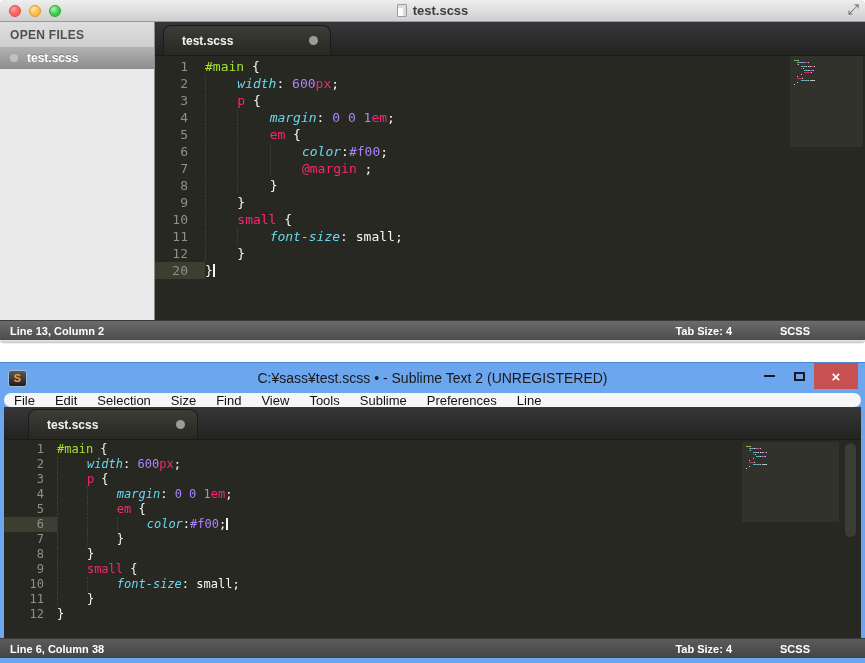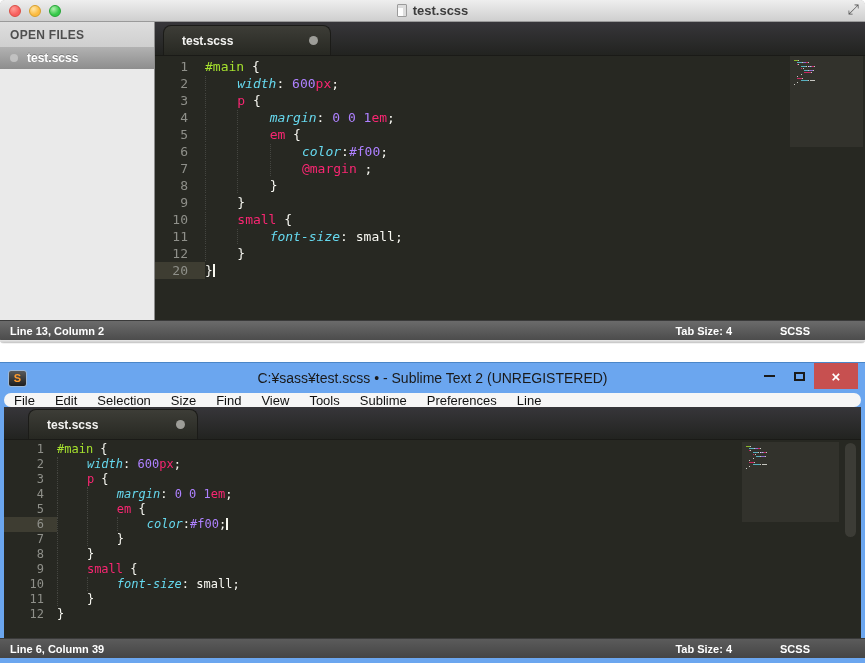--- a/index.html
+++ b/index.html
@@ -320,20 +320,20 @@
         <div class="line"><span class="gutter cur">6</span><span class="codetext"><span class="ind">    </span><span class="ind">    </span><span class="ind">    </span><span class="tk-c">color</span><span class="tk-w">:</span><span class="tk-u">#f00</span><span class="tk-w">;</span><span class="caret"></span></span></div>
         <div class="line"><span class="gutter">7</span><span class="codetext"><span class="ind">    </span><span class="ind">    </span><span class="tk-w">}</span></span></div>
         <div class="line"><span class="gutter">8</span><span class="codetext"><span class="ind">    </span><span class="tk-w">}</span></span></div>
         <div class="line"><span class="gutter">9</span><span class="codetext"><span class="ind">    </span><span class="tk-p">small</span><span class="tk-w"> {</span></span></div>
         <div class="line"><span class="gutter">10</span><span class="codetext"><span class="ind">    </span><span class="ind">    </span><span class="tk-c">font-size</span><span class="tk-w">: </span><span class="tk-w">small</span><span class="tk-w">;</span></span></div>
         <div class="line"><span class="gutter">11</span><span class="codetext"><span class="ind">    </span><span class="tk-w">}</span></span></div>
         <div class="line"><span class="gutter">12</span><span class="codetext"><span class="tk-w">}</span></span></div>
       </div>
   </div>
   <div class="statusbar">
-    <span>Line 6, Column 39</span>
+    <span>Line 6, Column 38</span>
     <span class="status-right">
       <span>Tab Size: 4</span>
       <span>SCSS</span>
     </span>
   </div>
   <div class="win-bottom-border"></div>
 </div>
 
 </body></html>

